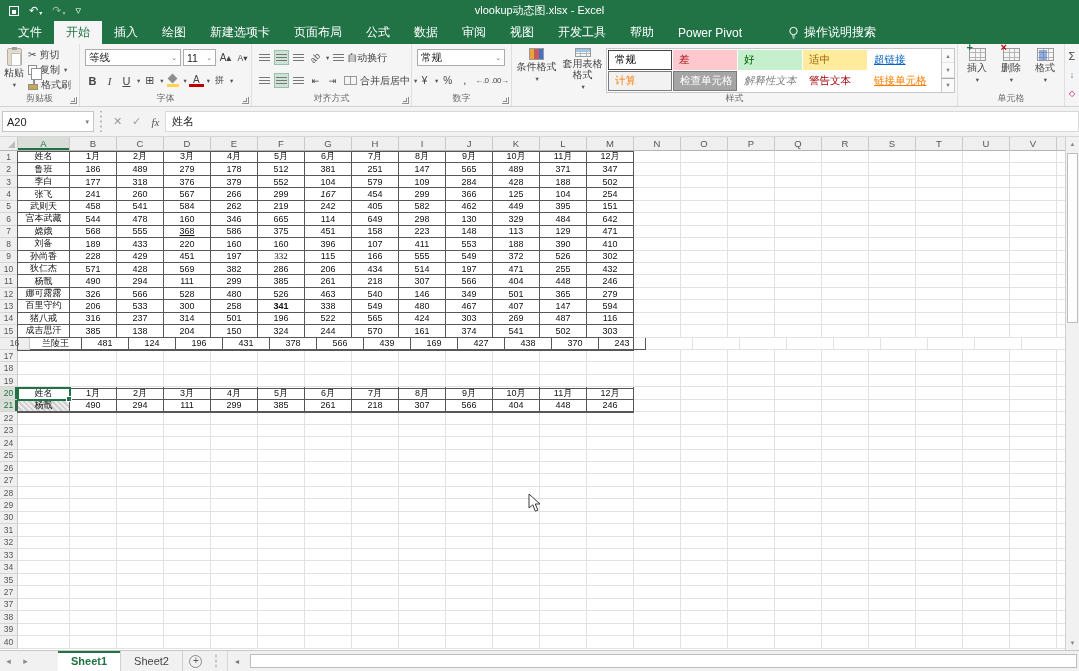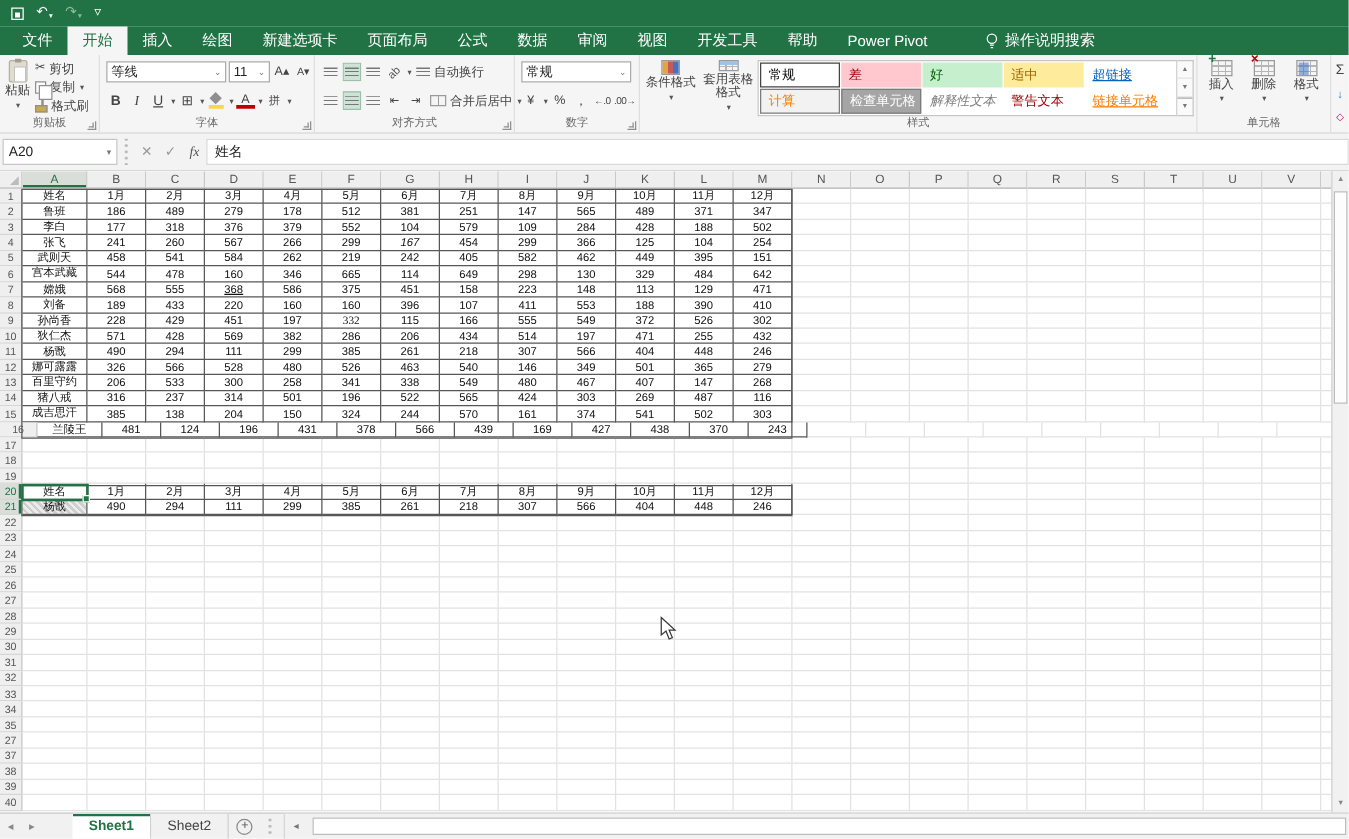--- a/index.html
+++ b/index.html
@@ -117,20 +117,21 @@
     <span class="qbtn">
         <span>↶</span>
         <span class="dd2">▾</span>
       </span>
     <span class="qbtn dim">
         <span>↷</span>
         <span class="dd2">▾</span>
       </span>
     <span class="qbtn">▿</span>
   </div>
+  <div class="wtitle">vlookup动态图.xlsx - Excel</div>
 </div>
 
 <div class="tabrow">
   <div id="ribbon-tabs" style="display:flex">
       <div class="rtab">文件</div>
       <div class="rtab active">开始</div>
       <div class="rtab">插入</div>
       <div class="rtab">绘图</div>
       <div class="rtab">新建选项卡</div>
       <div class="rtab">页面布局</div>
@@ -689,28 +690,28 @@
         <div class="gc" style="width: 47px;"></div>
         <div class="gc" style="width: 47px;"></div>
       </div>
       <div class="grow">
         <div class="rnum" style="width: 18px;">13</div>
         <div class="gc tb" style="width: 52px;">百里守约</div>
         <div class="gc tb" style="width: 47px;">206</div>
         <div class="gc tb" style="width: 47px;">533</div>
         <div class="gc tb" style="width: 47px;">300</div>
         <div class="gc tb" style="width: 47px;">258</div>
-        <div class="gc tb" style="width: 47px;">341</div>
+        <div class="gc tb" style="width: 47px; font-weight: bold;">341</div>
         <div class="gc tb" style="width: 47px;">338</div>
         <div class="gc tb" style="width: 47px;">549</div>
         <div class="gc tb" style="width: 47px;">480</div>
         <div class="gc tb" style="width: 47px;">467</div>
         <div class="gc tb" style="width: 47px;">407</div>
         <div class="gc tb" style="width: 47px;">147</div>
-        <div class="gc tb" style="width: 47px;">268</div>
+        <div class="gc tb" style="width: 47px;">594</div>
         <div class="gc" style="width: 47px;"></div>
         <div class="gc" style="width: 47px;"></div>
         <div class="gc" style="width: 47px;"></div>
         <div class="gc" style="width: 47px;"></div>
         <div class="gc" style="width: 47px;"></div>
         <div class="gc" style="width: 47px;"></div>
         <div class="gc" style="width: 47px;"></div>
         <div class="gc" style="width: 47px;"></div>
         <div class="gc" style="width: 47px;"></div>
         <div class="gc" style="width: 47px;"></div>

